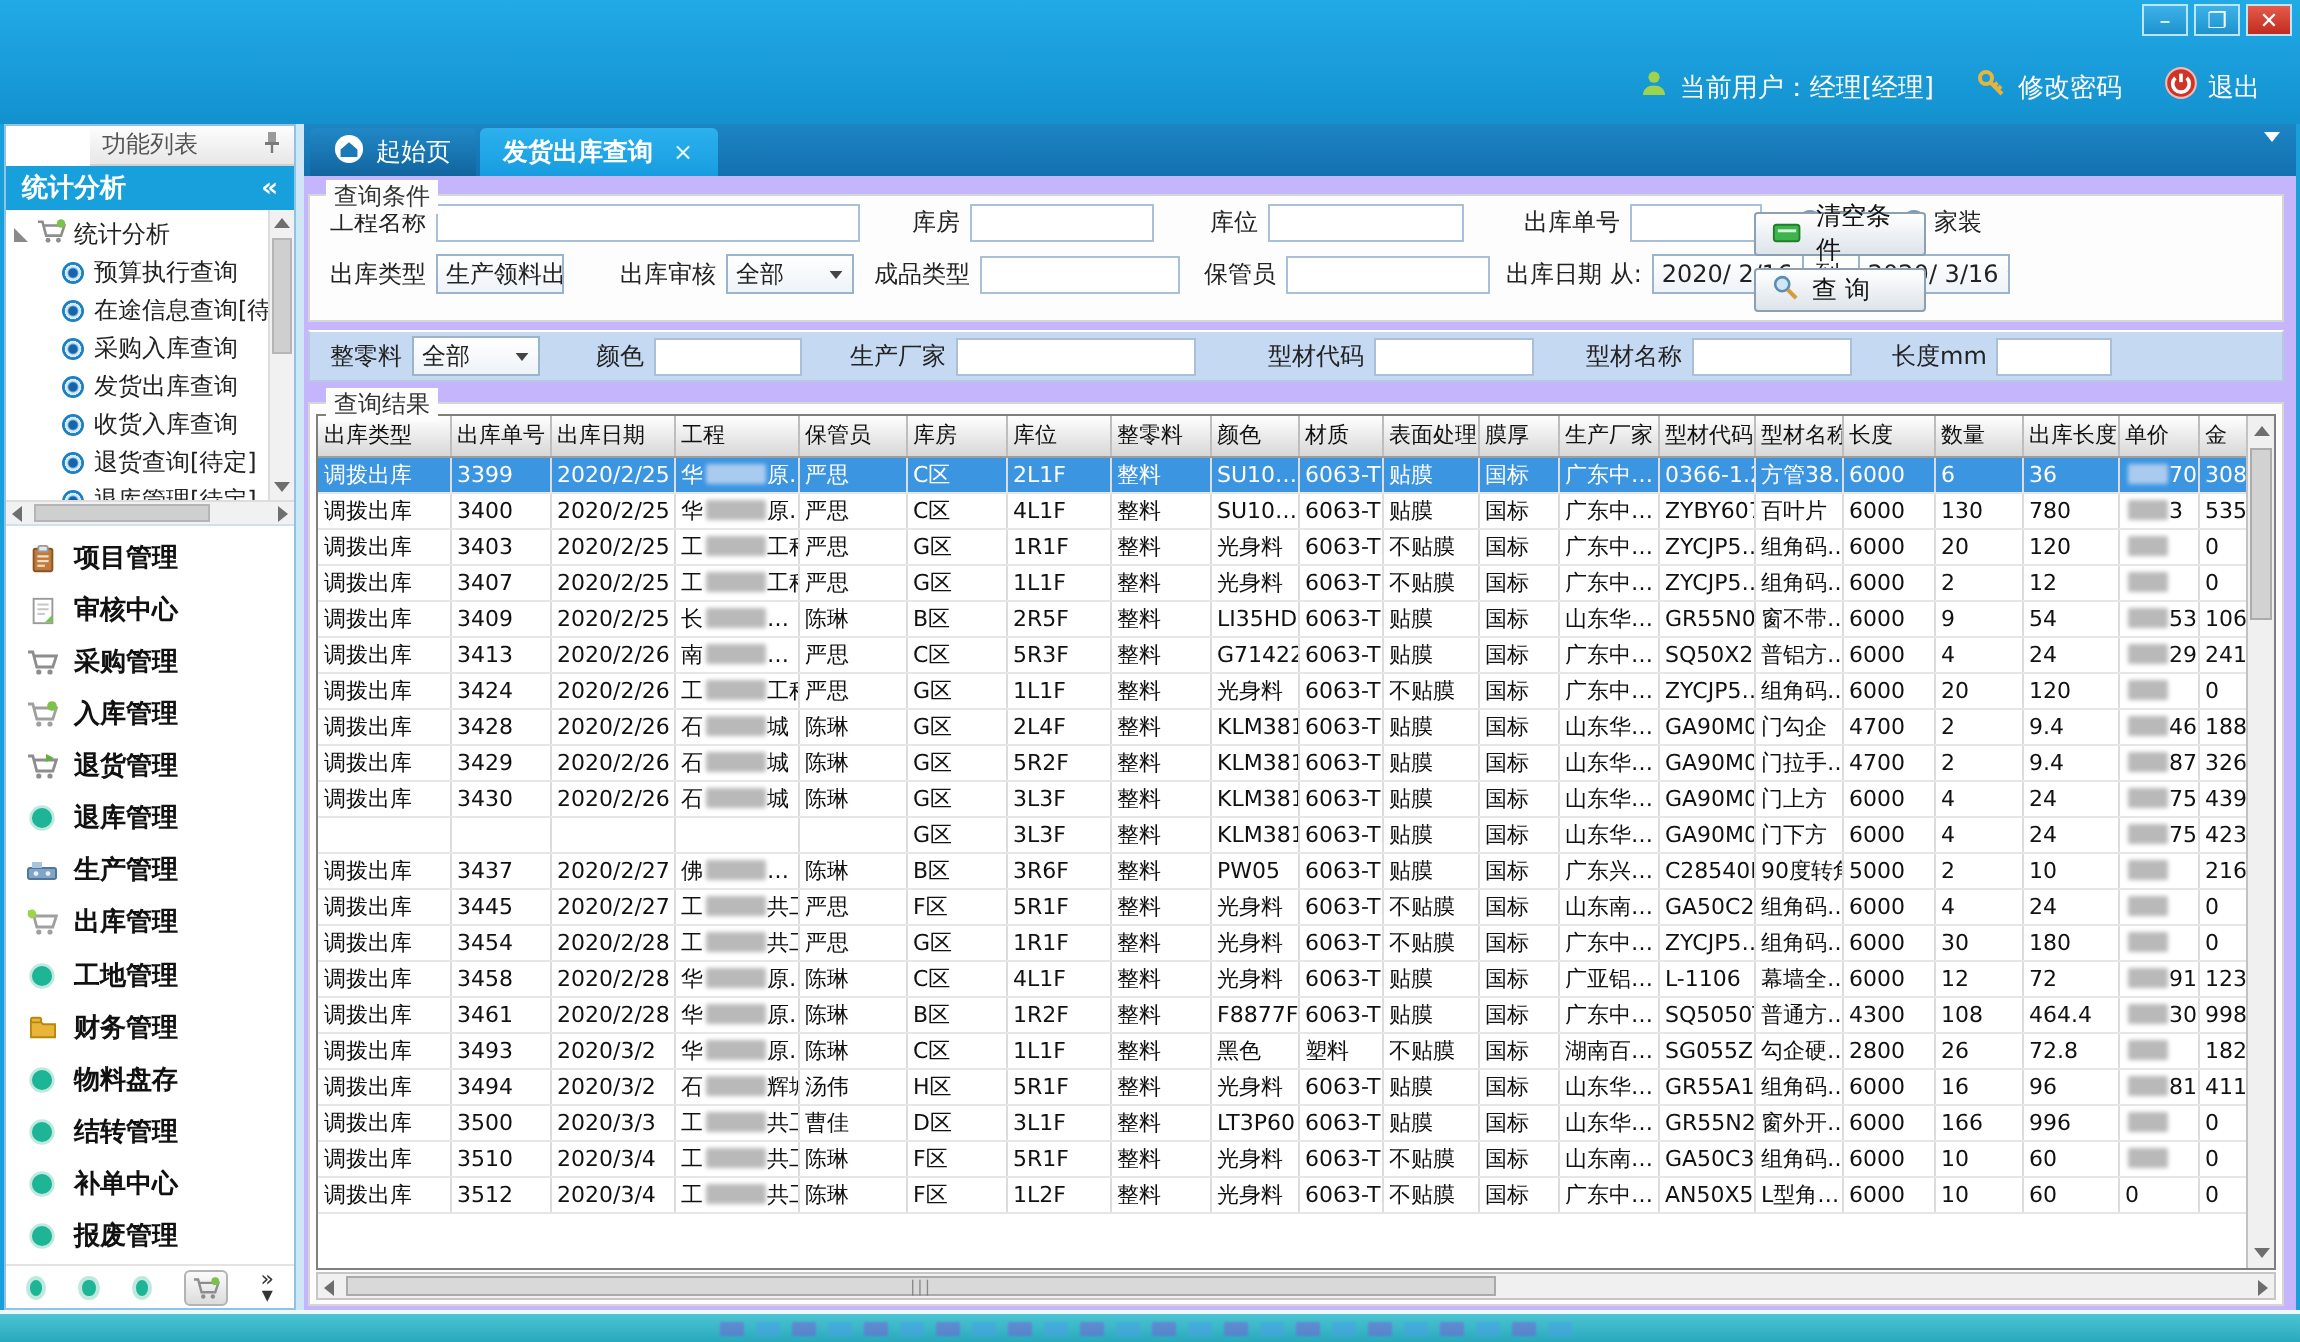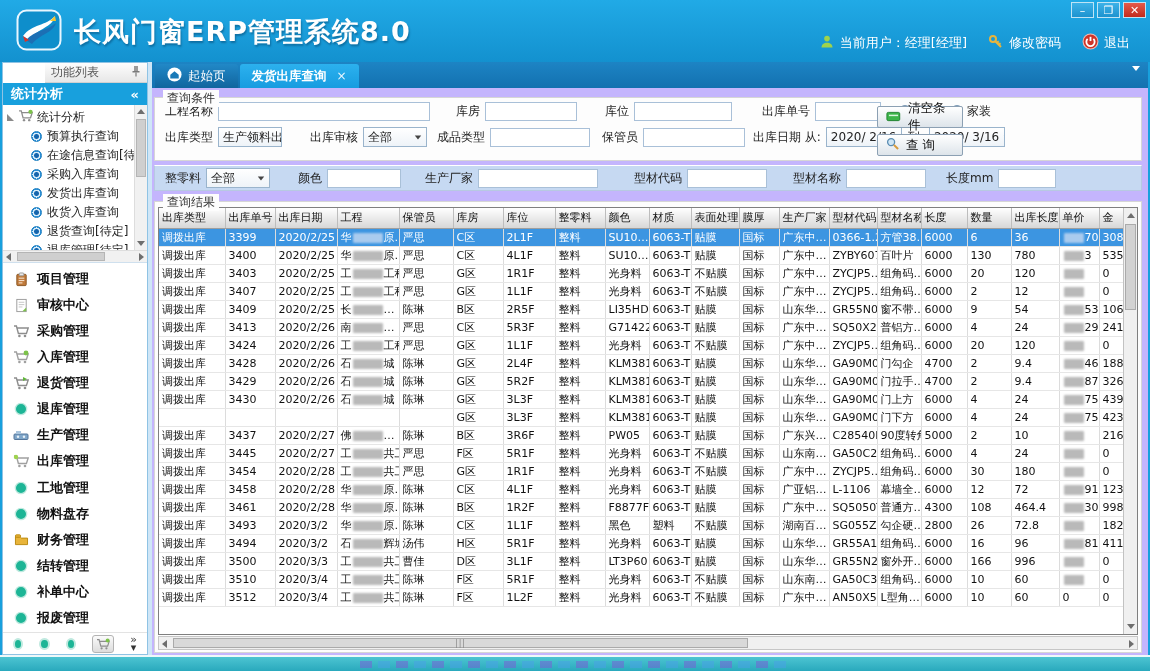--- a/index.html
+++ b/index.html
@@ -122,32 +122,20 @@
 <body>
 
 <div class="app">
 
   <div class="titlebar">
     <div class="win-controls">
       <div class="win-btn">–</div>
       <div class="win-btn">❐</div>
       <div class="win-btn close">✕</div>
     </div>
-    <div class="brand">
-      <span>
-        <svg width="46" height="42" viewBox="0 0 46 42">
-          <rect x="1.5" y="1.5" width="43" height="39" rx="9" fill="#0e8ecb" stroke="#e8f6ff" stroke-width="2"></rect>
-          <path d="M7 27 C16 15 30 17 39 7 C36 19 22 19 13 31 Z" fill="#fff"></path>
-          <path d="M10 31 C19 21 31 22 40 14 C37 24 24 25 16 35 Z" fill="#1c6fb4"></path>
-          <path d="M7 27 l6 4 -4 2z" fill="#d8342a"></path>
-          <path d="M39 7 l-5 5 6 0z" fill="#f4c531"></path>
-        </svg>
-      </span>
-      <span class="brand-title">长风门窗ERP管理系统8.0</span>
-    </div>
     <div class="userbar">
       <span class="grp">
         <span>
           <svg width="16" height="16" viewBox="0 0 16 16">
               <circle cx="8" cy="4.6" r="2.8" fill="#9ed34d"></circle>
               <path d="M2.5 13.5c0-3.2 2.4-4.8 5.5-4.8s5.5 1.6 5.5 4.8z" fill="#9ed34d"></path>
             </svg>
         </span>
         <span>当前用户：经理[经理]</span>
       </span>
@@ -334,34 +322,34 @@
           <div class="menu-item">
             <span class="mi-icon">
               <svg width="14" height="14" viewBox="0 0 16 16">
                 <circle cx="8" cy="8" r="6.5" fill="#1db596" stroke="#bfe9df" stroke-width="1.5"></circle>
               </svg>
             </span>
             <span>工地管理</span>
           </div>
           <div class="menu-item">
             <span class="mi-icon">
-              <svg width="14" height="14" viewBox="0 0 16 16">
-                <circle cx="8" cy="8" r="6.5" fill="#1db596" stroke="#bfe9df" stroke-width="1.5"></circle>
-              </svg>
-            </span>
-            <span>物料盘存</span>
-          </div>
-          <div class="menu-item">
-            <span class="mi-icon">
               <svg width="15" height="13" viewBox="0 0 16 14">
                 <path d="M1.5 4 h5 l1.5 1.5 h6.5 v7 h-13z" fill="#e8b43a" stroke="#b8860b"></path>
                 <rect x="1.5" y="2" width="5.5" height="2.5" rx="1" fill="#e8b43a" stroke="#b8860b"></rect>
               </svg>
             </span>
             <span>财务管理</span>
+          </div>
+          <div class="menu-item">
+            <span class="mi-icon">
+              <svg width="14" height="14" viewBox="0 0 16 16">
+                <circle cx="8" cy="8" r="6.5" fill="#1db596" stroke="#bfe9df" stroke-width="1.5"></circle>
+              </svg>
+            </span>
+            <span>物料盘存</span>
           </div>
           <div class="menu-item">
             <span class="mi-icon">
               <svg width="14" height="14" viewBox="0 0 16 16">
                 <circle cx="8" cy="8" r="6.5" fill="#1db596" stroke="#bfe9df" stroke-width="1.5"></circle>
               </svg>
             </span>
             <span>结转管理</span>
           </div>
           <div class="menu-item">

